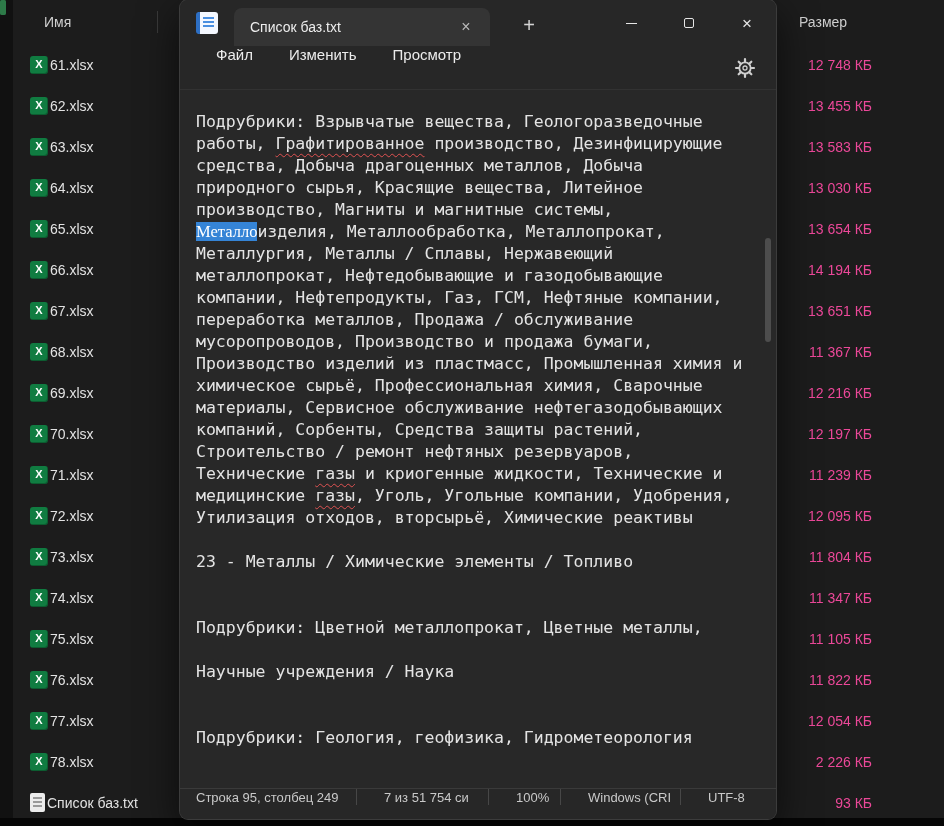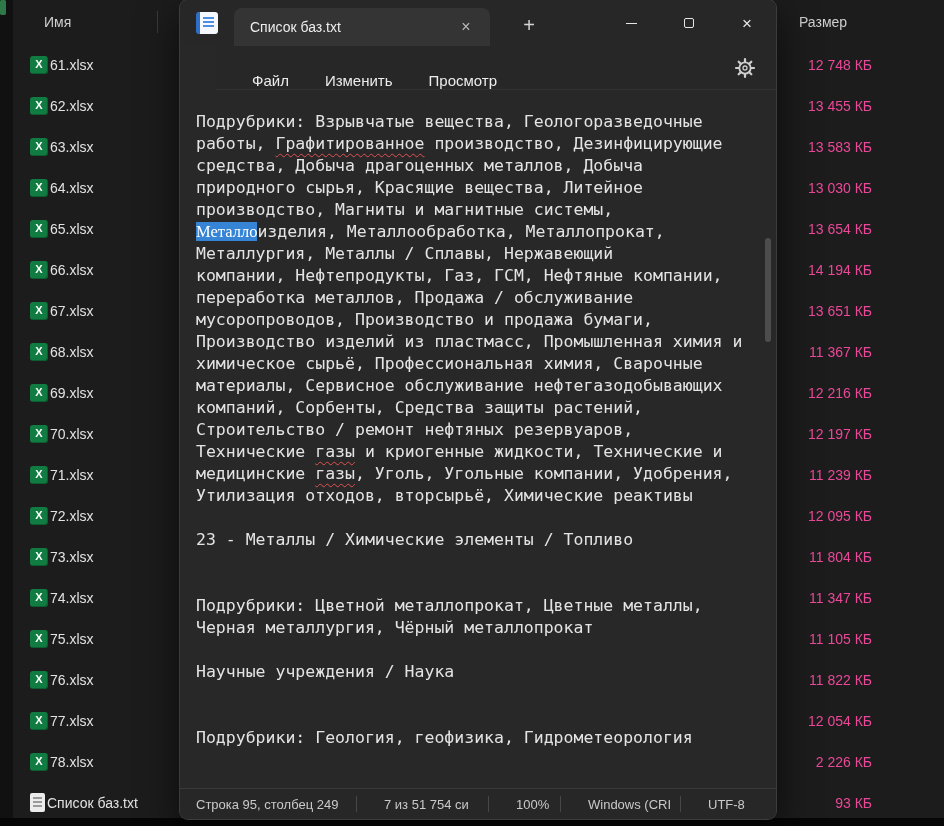--- a/index.html
+++ b/index.html
@@ -55,38 +55,38 @@
   .tab-close{ margin-left:auto; width:24px; height:24px; display:flex; align-items:center; justify-content:center;
     color:#b9b9b9; font-size:16px; border-radius:4px; cursor:default; }
   .new-tab{ position:absolute; left:332px; top:10px; width:34px; height:30px; display:flex;
     align-items:center; justify-content:center; color:#d5d5d5; font-size:20px; border-radius:4px; }
   .win-controls{ position:absolute; right:0; top:0; height:46px; display:flex; }
   .win-btn{ width:58px; height:46px; display:flex; align-items:center; justify-content:center; color:#e6e6e6; }
   .glyph-min{ width:11px; height:1px; background:#e6e6e6; }
   .glyph-max{ width:10px; height:10px; border:1px solid #e6e6e6; border-radius:2px; }
   .glyph-close{ font-size:17px; line-height:1; }
 
-  .menubar{ position:relative; height:44px; background:#272727; display:flex; align-items:flex-end;
-    padding-left:36px; border-bottom:1px solid rgba(255,255,255,.05);margin-left:36px; }
+  .menubar{ position:relative; height:44px; background:#272727; display:flex; align-items:flex-start;
+    padding-left:36px; border-bottom:1px solid rgba(255,255,255,.05); }
   .menu-item{ color:#ececec; font-size:15px; margin-right:36px; }
   .gear{ position:absolute; right:20px; top:11px; width:22px; height:22px; }
 
   .editor{ position:absolute; left:1px; right:1px; top:90px; bottom:31px; background:#282828;
     padding:21px 14px 0 15px; overflow:hidden;
     font-family:"DejaVu Sans Mono", monospace; font-size:16.5px; line-height:22px; color:#e4e4e4; }
   .line{ height:22px; white-space:pre; }
   .line span.hl{ background:#3584d6; color:#fff;font-family:Liberation Serif, serif; }
   .line span.sq{ text-decoration:underline; text-decoration-style:wavy; text-decoration-color:#e05252;
     text-decoration-thickness:1px; text-underline-offset:4px; }
 
   .scroll-thumb{ position:absolute; right:5px; top:238px; width:6px; height:104px;
     background:#4d4d4d; border-radius:3px; }
 
   .statusbar{ position:absolute; left:0; right:0; bottom:0; height:31px; background:#272727;
-    border-top:1px solid #3a3a3a; display:flex; align-items:center;
+    border-top:1px solid #3a3a3a; display:flex; 
     font-size:13px; color:#c9c9c9; }
   .cell{ height:16px; display:flex; align-items:center; padding-left:27px; overflow:hidden; white-space:nowrap; }
   .cell.c0{ width:176px; padding-left:16px; }
   .cell.c1{ width:132px; }
   .cell.c2{ width:72px; }
   .cell.c3{ width:120px; }
   .cell.c4{ flex:1; }
   .cell + .cell{ border-left:1px solid #474747; }
 </style>
 </head>
@@ -303,37 +303,37 @@
     </div>
 
     <div class="editor" id="editor">
         <div class="line"><span>Подрубрики: Взрывчатые вещества, Геологоразведочные</span></div>
         <div class="line"><span>работы, </span><span class="sq">Графитированное</span><span> производство, Дезинфицирующие</span></div>
         <div class="line"><span>средства, Добыча драгоценных металлов, Добыча</span></div>
         <div class="line"><span>природного сырья, Красящие вещества, Литейное</span></div>
         <div class="line"><span>производство, Магниты и магнитные системы,</span></div>
         <div class="line"><span class="hl">Металло</span><span>изделия, Металлообработка, Металлопрокат,</span></div>
         <div class="line"><span>Металлургия, Металлы / Сплавы, Нержавеющий</span></div>
+        <div class="line"><span>металлопрокат, Нефтедобывающие и газодобывающие</span></div>
         <div class="line"><span>компании, Нефтепродукты, Газ, ГСМ, Нефтяные компании,</span></div>
         <div class="line"><span>переработка металлов, Продажа / обслуживание</span></div>
         <div class="line"><span>мусоропроводов, Производство и продажа бумаги,</span></div>
         <div class="line"><span>Производство изделий из пластмасс, Промышленная химия и</span></div>
         <div class="line"><span>химическое сырьё, Профессиональная химия, Сварочные</span></div>
         <div class="line"><span>материалы, Сервисное обслуживание нефтегазодобывающих</span></div>
         <div class="line"><span>компаний, Сорбенты, Средства защиты растений,</span></div>
         <div class="line"><span>Строительство / ремонт нефтяных резервуаров,</span></div>
         <div class="line"><span>Технические </span><span class="sq">газы</span><span> и криогенные жидкости, Технические и</span></div>
         <div class="line"><span>медицинские </span><span class="sq">газы</span><span>, Уголь, Угольные компании, Удобрения,</span></div>
         <div class="line"><span>Утилизация отходов, вторсырьё, Химические реактивы</span></div>
         <div class="line"></div>
         <div class="line"><span>23 - Металлы / Химические элементы / Топливо</span></div>
         <div class="line"></div>
         <div class="line"></div>
         <div class="line"><span>Подрубрики: Цветной металлопрокат, Цветные металлы,</span></div>
-        <div class="line"><span>Черная металлургия, Чёрный металлопрокат</span></div>
         <div class="line"></div>
         <div class="line"><span>Научные учреждения / Наука</span></div>
         <div class="line"></div>
         <div class="line"></div>
         <div class="line"><span>Подрубрики: Геология, геофизика, Гидрометеорология</span></div>
       </div>
     <div class="scroll-thumb"></div>
 
     <div class="statusbar">
       <div class="cell c0">Строка 95, столбец 249</div>

